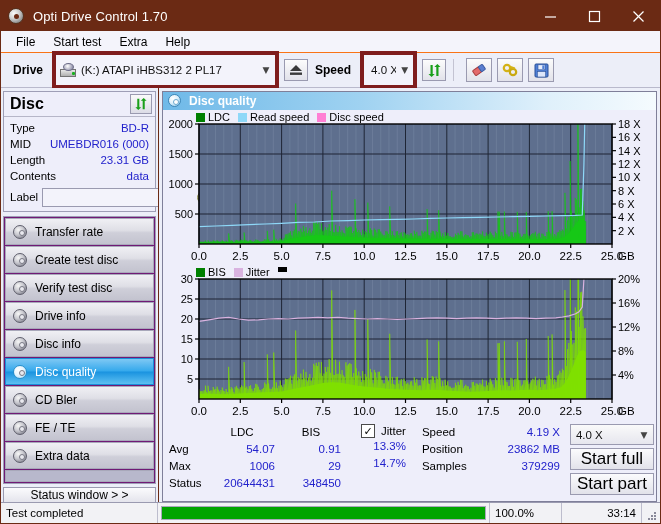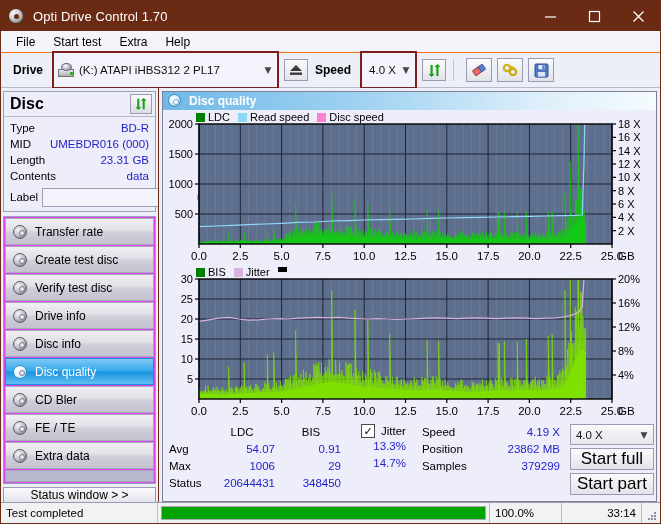--- a/index.html
+++ b/index.html
@@ -77,21 +77,21 @@
     padding: 0 5px;
     border-bottom: 1px solid #b9b9cc;
   }
   .tb-label {
     font-size: 12px; font-weight: bold; color: #000;
     margin: 0 9px 0 7px;
   }
   .combo {
     height: 38px;
     background: #f3f3fb;
-    border: 2px solid #7f1d1d;
+    border: 4px solid #7f1d1d;
     display: flex; align-items: center;
     font-size: 11.5px; color: #111;
     padding: 0 0 0 3px;
   }
   .drive-combo { width: 227px; }
   .combo .cbtext { flex: 1 1 auto; white-space: nowrap; overflow: hidden; padding-left: 4px;}
   .combo .chev {
     width: 18px; text-align: center; color: #444; font-size: 9px;
     font-family: "DejaVu Sans", sans-serif;
   }
@@ -158,21 +158,21 @@
     background:linear-gradient(#fafafa,#dcdce6);
     display:flex; align-items:center; justify-content:center;
   }
   .cd-glyph { width:13px; height:13px; border-radius:50%;
     background: radial-gradient(circle at 38% 34%, #fbfbd8 0%, #e3e38e 45%, #c8c85a 80%, #a0a040 100%);
     border:1px solid #8f8f4a; position:relative;}
   .cd-glyph:after{content:"";position:absolute;left:4.5px;top:4.5px;width:4px;height:4px;border-radius:50%;background:#fff;border:1px solid #9c9c58;}
   .nav {
     margin-top: 4px;
     border:1px solid #9e9eb6;
-    background:#d946ef;
+    background:#701a75;
     flex: 1 1 auto;
     display:flex; flex-direction:column;
     padding: 1px;
   }
   .nav-item {
     height: 27px; min-height:27px;
     display: flex; align-items: center;
     padding-left: 6px;
     font-size: 12px; color:#000;
     background: linear-gradient(#f0f0f4 0%, #dfdfe6 45%, #cfcfd9 55%, #c3c3cf 100%);

